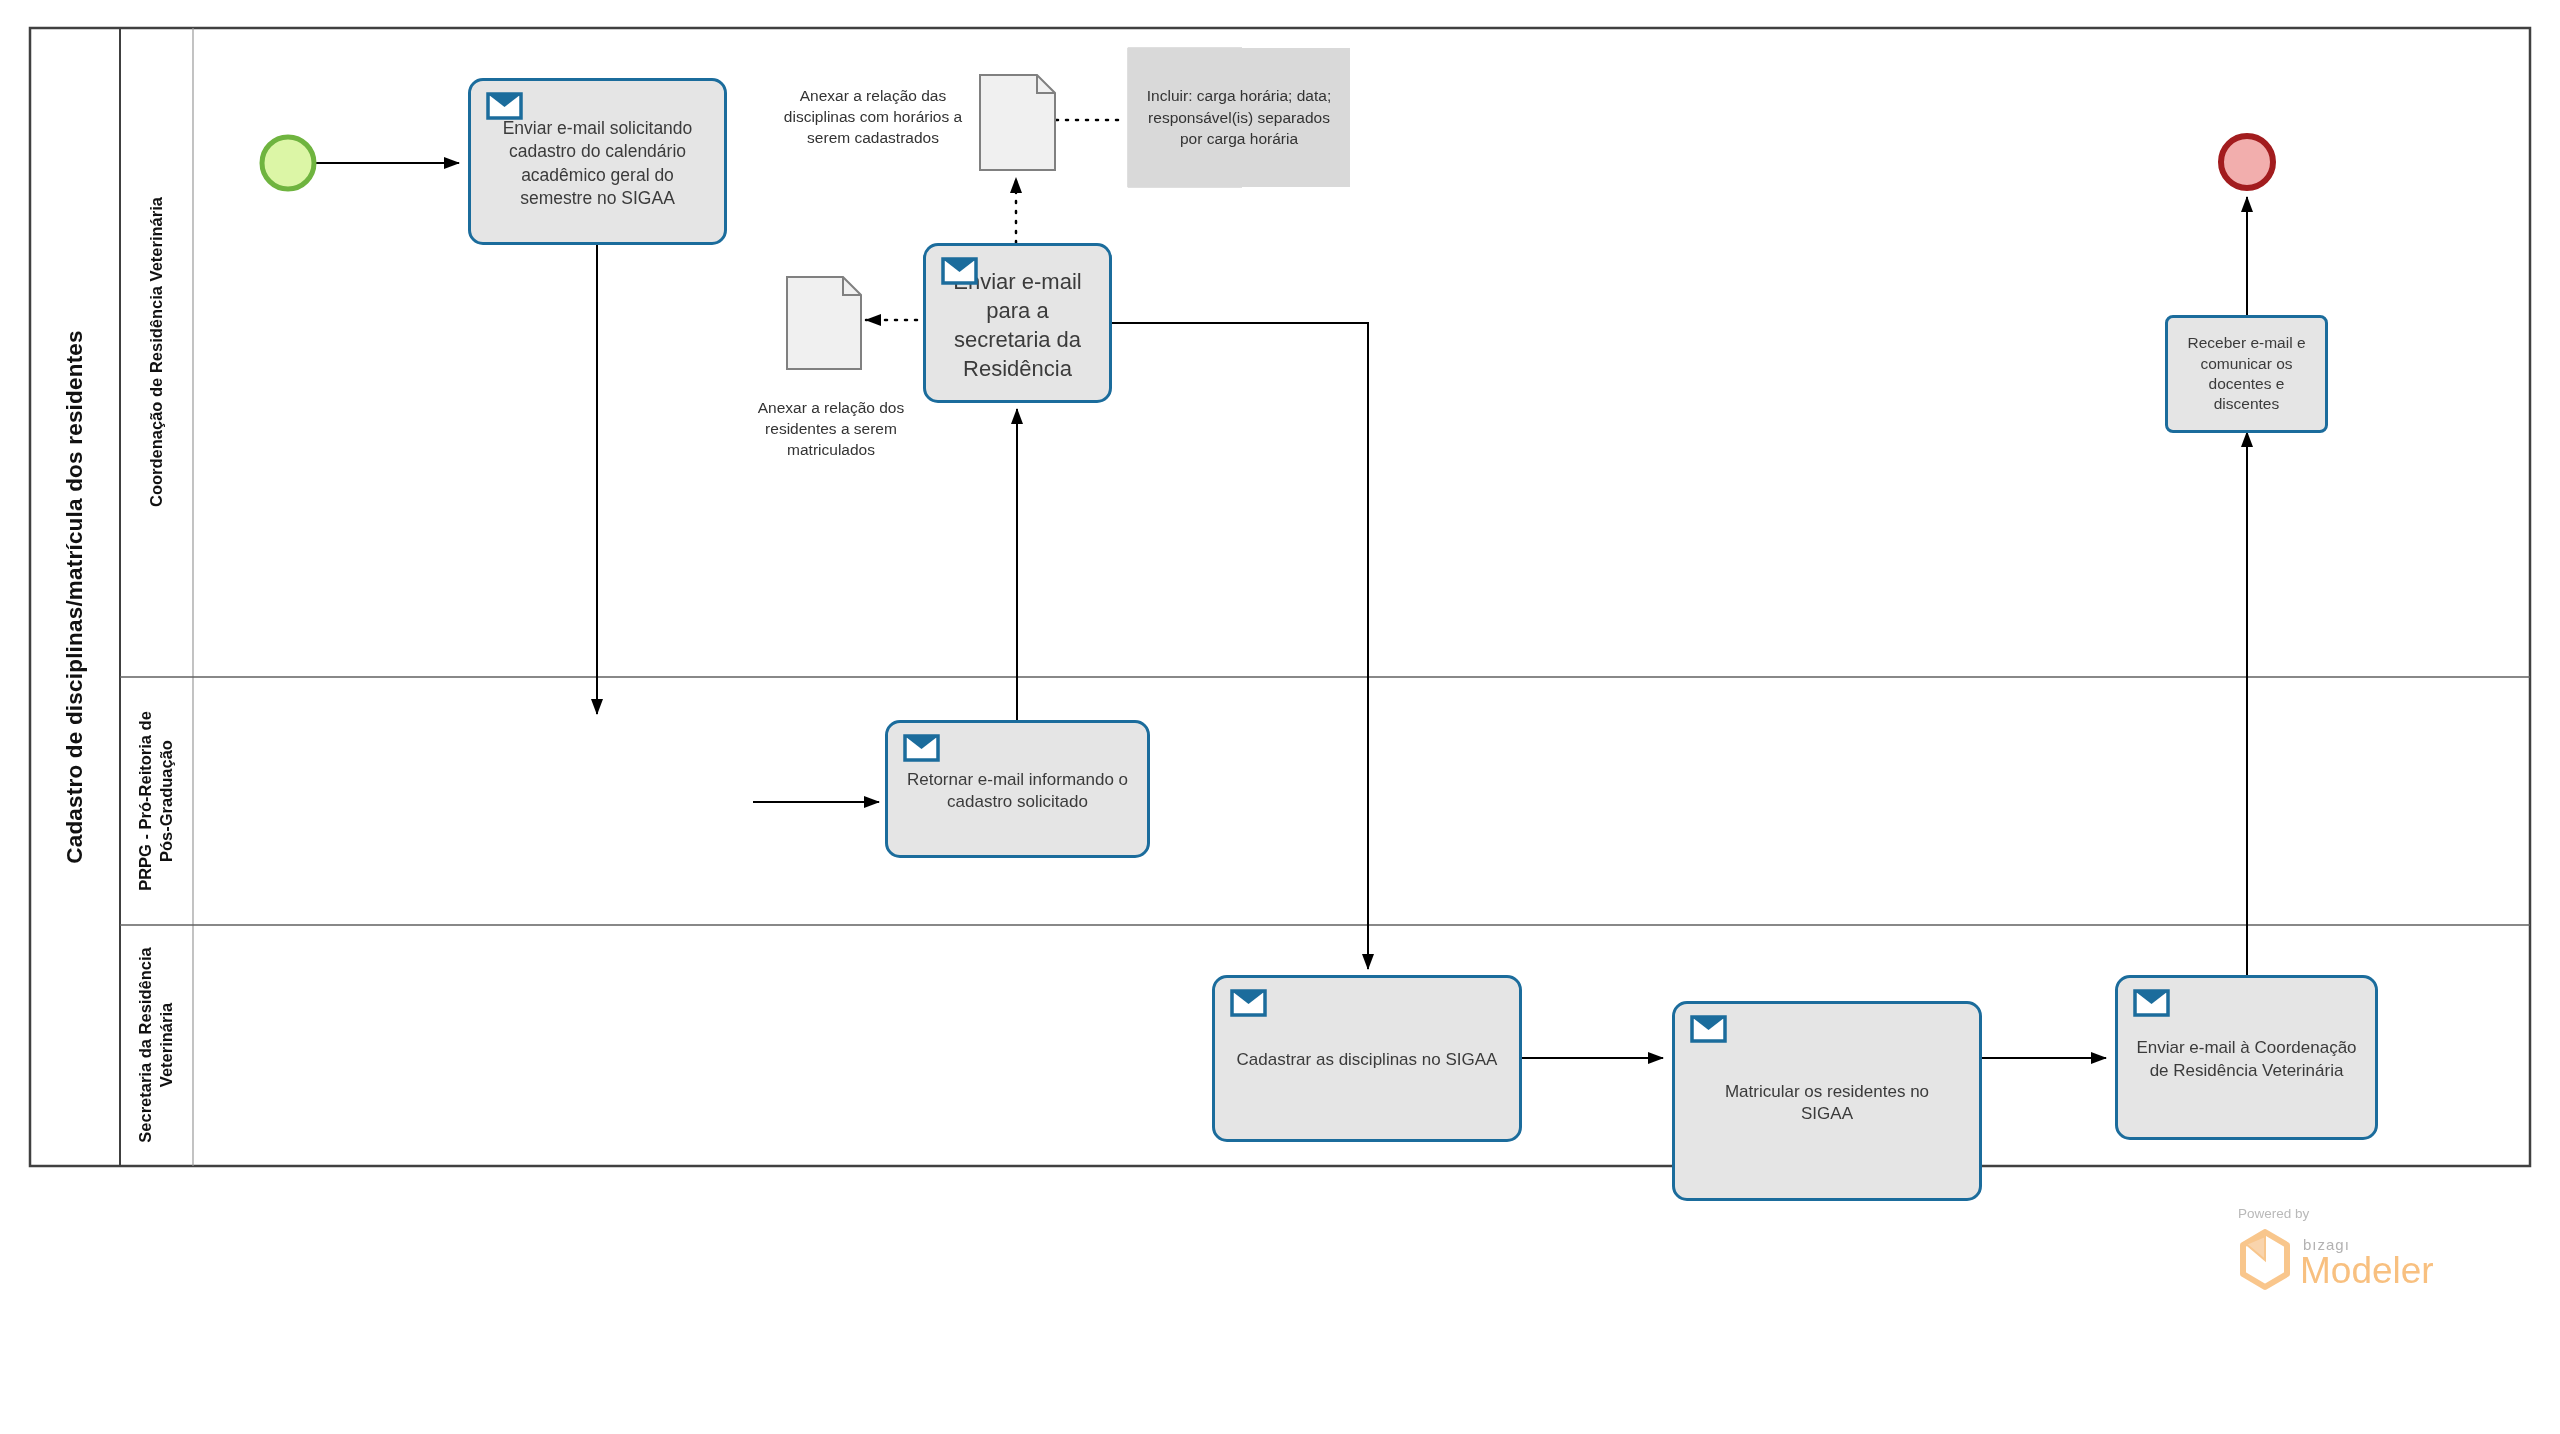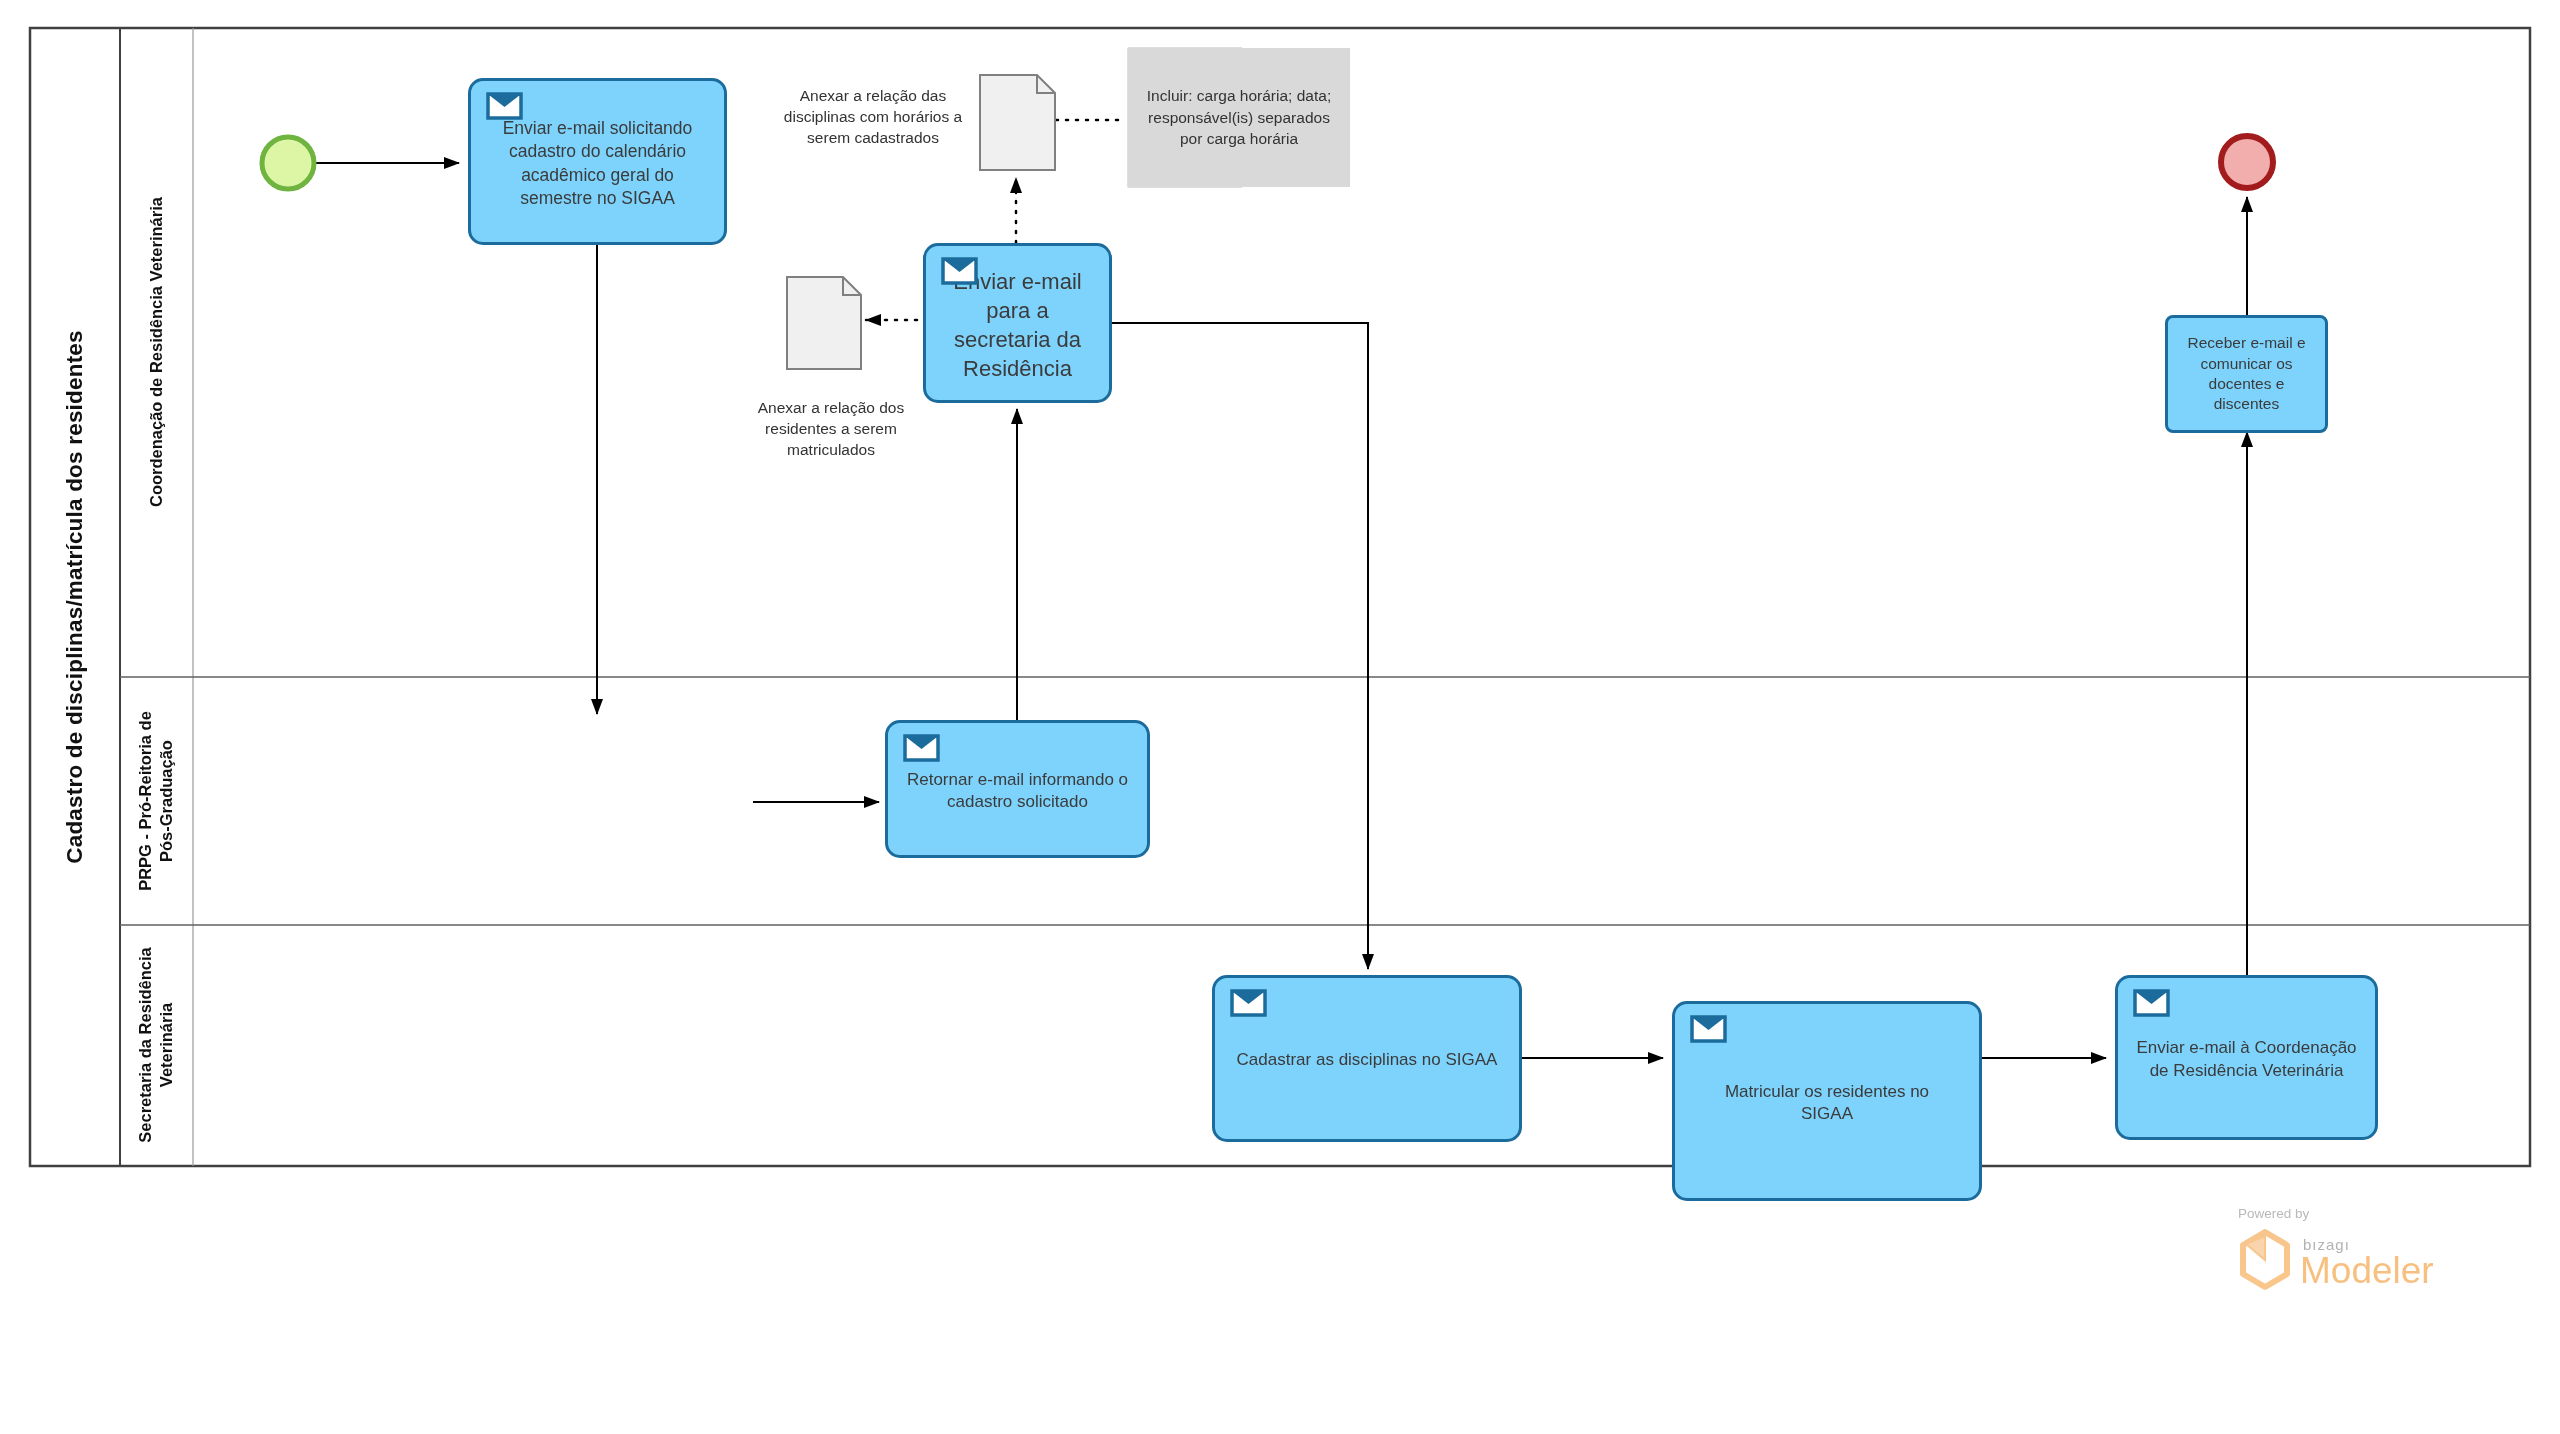--- a/index.html
+++ b/index.html
@@ -2,21 +2,21 @@
 <html><head>
 <meta charset="utf-8">
 <style>
   html,body{margin:0;padding:0;background:#ffffff;}
   body{width:2560px;height:1434px;position:relative;font-family:"Liberation Sans","DejaVu Sans",sans-serif;}
   #stage{position:absolute;left:0;top:0;width:2560px;height:1434px;}
   #shapes{position:absolute;left:0;top:0;}
   
   .task{
     position:absolute;
-    background:#7dd3fc;
+    background:#e5e5e5;
     border:3.5px solid #1b6c9c;
     border-radius:15px;
     box-sizing:border-box;
     display:flex;align-items:center;justify-content:center;
     text-align:center;
     color:#3b3b3b;
     font-size:17.5px;line-height:1.32;
     padding:14px 12px 10px 12px;
   }
   .task .env{

